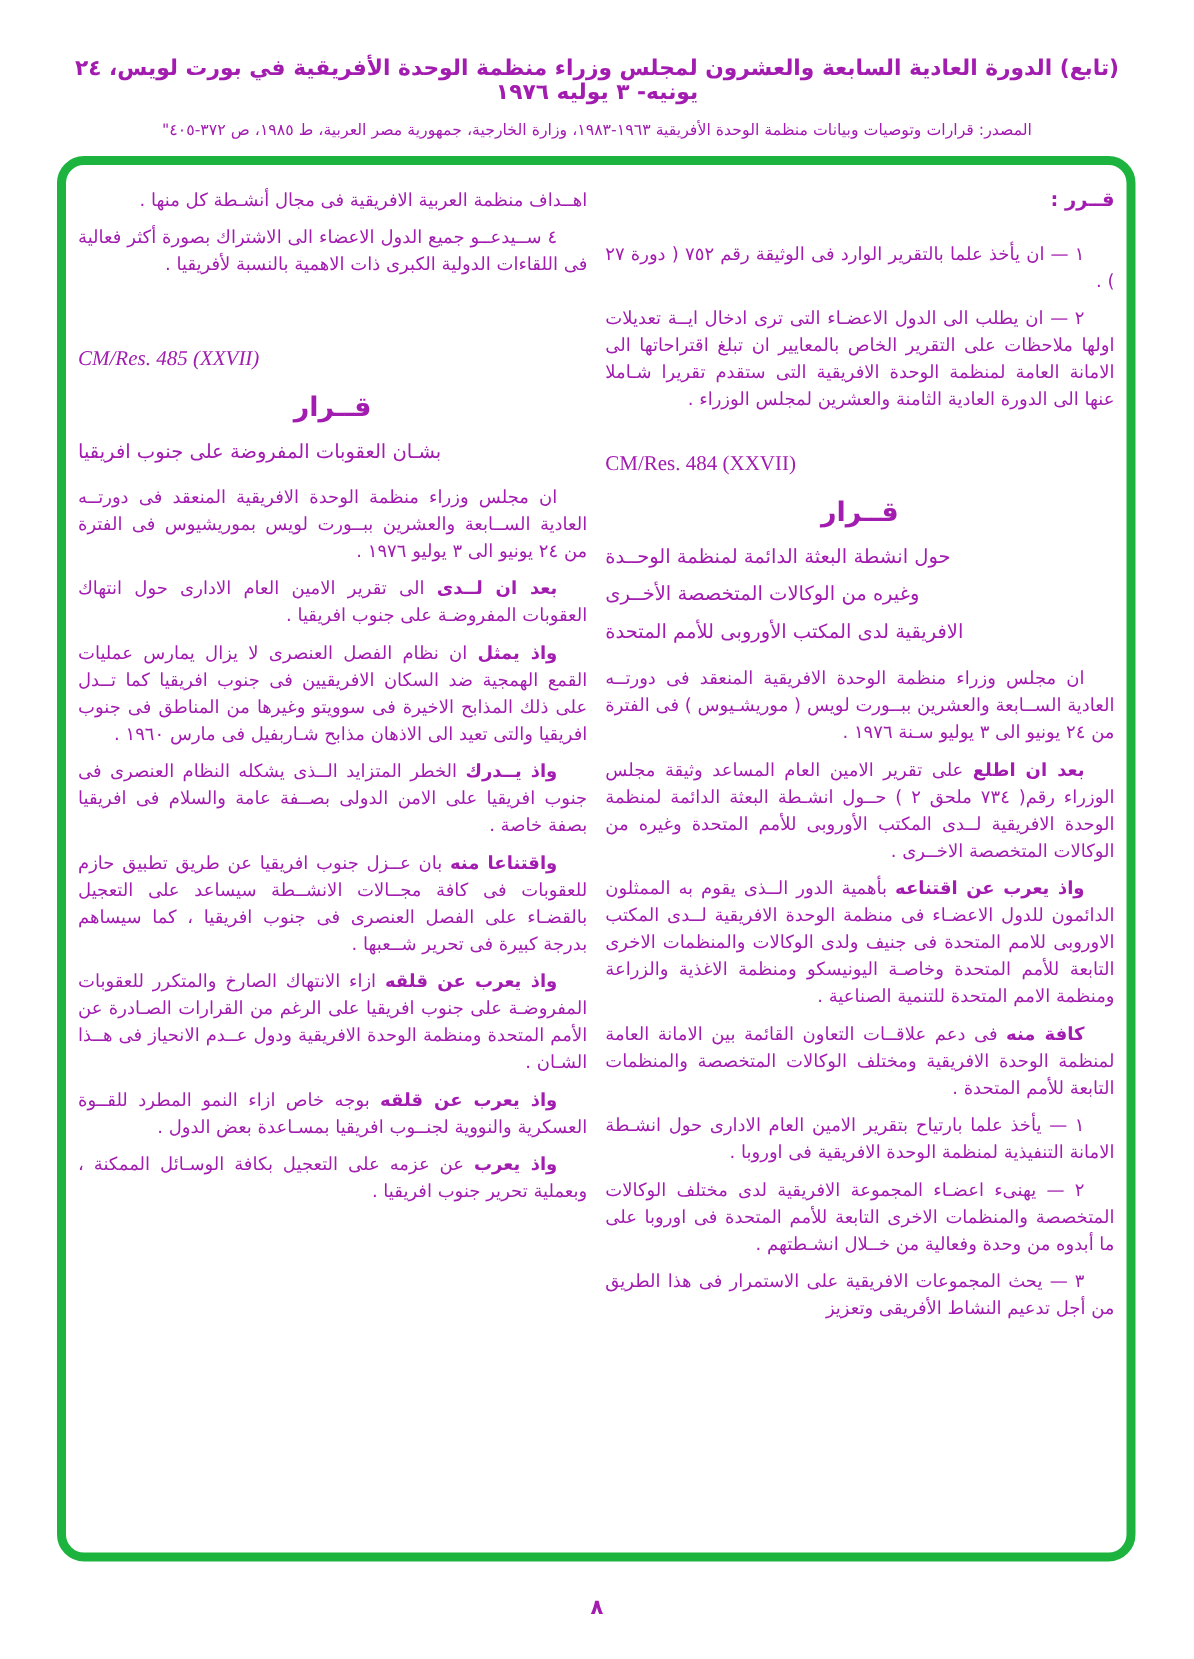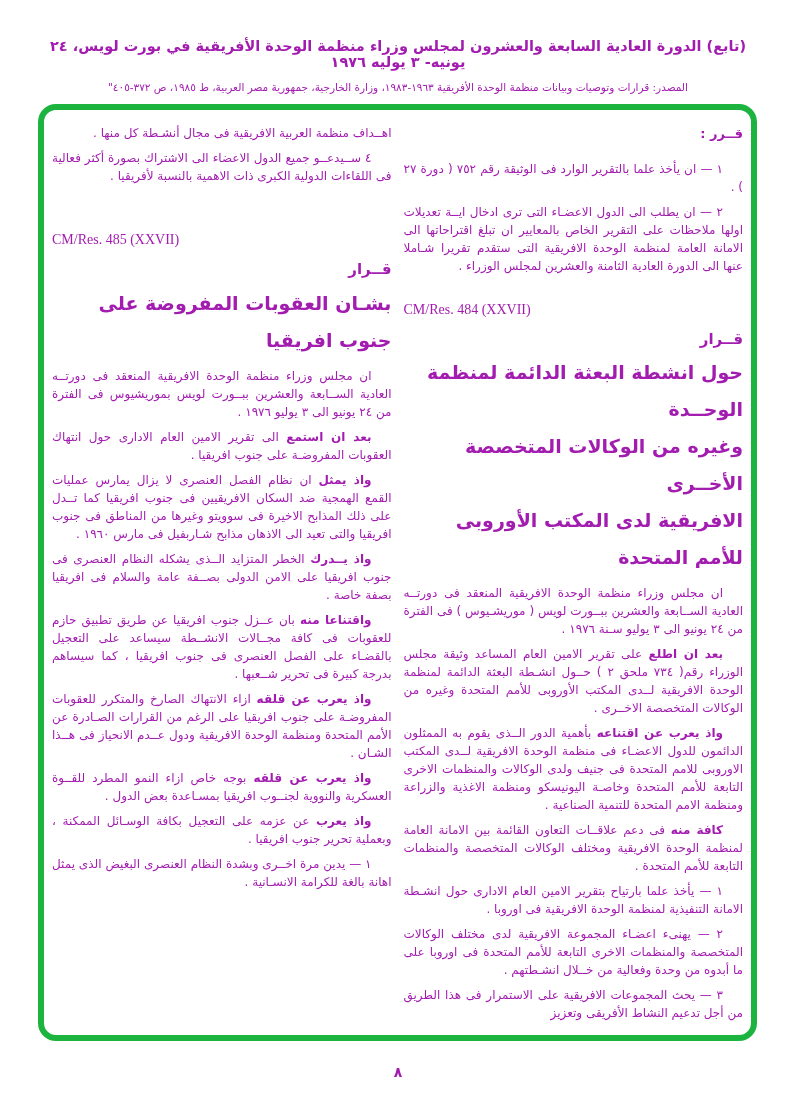--- a/index.html
+++ b/index.html
@@ -40,27 +40,27 @@
   .para{margin:0 0 7px 0;}
   .para.ind{text-indent:20px;}
   .lead{font-weight:bold;}
   .decree{font-weight:bold;font-size:13px;margin:0 0 16px 0;}
   .ref{
     direction:ltr;text-align:left;
     font-family:"Liberation Serif",serif;
     font-size:14px;
     margin:24px 0 4px 0;
   }
-  .col-b .ref{margin-top:44px;}
+  .col-b .ref{margin-top:44px;font-style:italic;}
   .res-title{
-    font-weight:bold;font-size:15px;
+    text-align:center;font-weight:bold;font-size:18px;
     margin:8px 0 4px 0;text-indent:0;
   }
   .res-sub{
-    text-align:right;font-weight:bold;font-size:19px;
+    text-align:left;font-weight:normal;font-size:13px;
     line-height:1.95;margin:0 0 8px 0;text-indent:0;
   }
   .pageno{
     position:absolute;left:0;right:0;bottom:26px;
     text-align:center;font-size:14px;font-weight:bold;
   }
 </style>
 </head>
 <body>
 
@@ -101,28 +101,27 @@
         <p class="para"><span class="lead"></span><span>اهــداف منظمة العربية الافريقية فى مجال أنشـطة كل منها .</span></p>
         <p class="para ind"><span class="lead"></span><span>٤ ســيدعــو جميع الدول الاعضاء الى الاشتراك بصورة أكثر فعالية فى اللقاءات الدولية الكبرى ذات الاهمية بالنسبة لأفريقيا .</span></p>
 
         <p class="ref">CM/Res. 485 (XXVII)</p>
         <p class="res-title">قــرار</p>
         <div class="res-sub">
           <div>بشـان العقوبات المفروضة على جنوب افريقيا</div>
         </div>
 
         <p class="para ind"><span class="lead"></span><span>ان مجلس وزراء منظمة الوحدة الافريقية المنعقد فى دورتــه العادية الســابعة والعشرين ببــورت لويس بموريشيوس فى الفترة من ٢٤ يونيو الى ٣ يوليو ١٩٧٦ .</span></p>
-        <p class="para ind"><span class="lead">بعد ان استمع</span><span> الى تقرير الامين العام الادارى حول انتهاك العقوبات المفروضـة على جنوب افريقيا .</span></p>
+        <p class="para ind"><span class="lead">بعد ان لــدى</span><span> الى تقرير الامين العام الادارى حول انتهاك العقوبات المفروضـة على جنوب افريقيا .</span></p>
         <p class="para ind"><span class="lead">واذ يمثل</span><span> ان نظام الفصل العنصرى لا يزال يمارس عمليات القمع الهمجية ضد السكان الافريقيين فى جنوب افريقيا كما تــدل على ذلك المذابح الاخيرة فى سوويتو وغيرها من المناطق فى جنوب افريقيا والتى تعيد الى الاذهان مذابح شـاربفيل فى مارس ١٩٦٠ .</span></p>
         <p class="para ind"><span class="lead">واذ يــدرك</span><span> الخطر المتزايد الــذى يشكله النظام العنصرى فى جنوب افريقيا على الامن الدولى بصــفة عامة والسلام فى افريقيا بصفة خاصة .</span></p>
         <p class="para ind"><span class="lead">واقتناعا منه</span><span> بان عــزل جنوب افريقيا عن طريق تطبيق حازم للعقوبات فى كافة مجــالات الانشــطة سيساعد على التعجيل بالقضـاء على الفصل العنصرى فى جنوب افريقيا ، كما سيساهم بدرجة كبيرة فى تحرير شــعبها .</span></p>
         <p class="para ind"><span class="lead">واذ يعرب عن قلقه</span><span> ازاء الانتهاك الصارخ والمتكرر للعقوبات المفروضـة على جنوب افريقيا على الرغم من القرارات الصـادرة عن الأمم المتحدة ومنظمة الوحدة الافريقية ودول عــدم الانحياز فى هــذا الشـان .</span></p>
         <p class="para ind"><span class="lead">واذ يعرب عن قلقه</span><span> بوجه خاص ازاء النمو المطرد للقــوة العسكرية والنووية لجنــوب افريقيا بمسـاعدة بعض الدول .</span></p>
         <p class="para ind"><span class="lead">واذ يعرب</span><span> عن عزمه على التعجيل بكافة الوسـائل الممكنة ، وبعملية تحرير جنوب افريقيا .</span></p>
-        <p class="para ind"><span class="lead"></span><span>١ — يدين مرة اخــرى وبشدة النظام العنصرى البغيض الذى يمثل اهانة بالغة للكرامة الانسـانية .</span></p>
       </section>
 
     </div>
   </div>
 
   <div class="pageno">٨</div>
 
 </div>
 
 </body></html>

